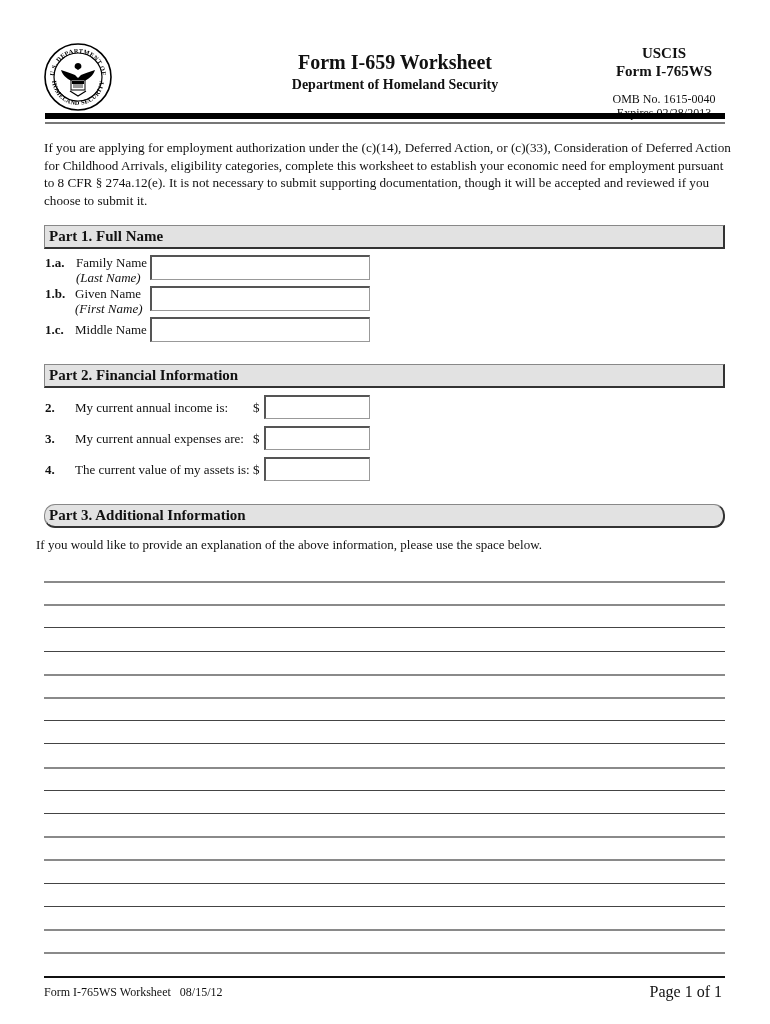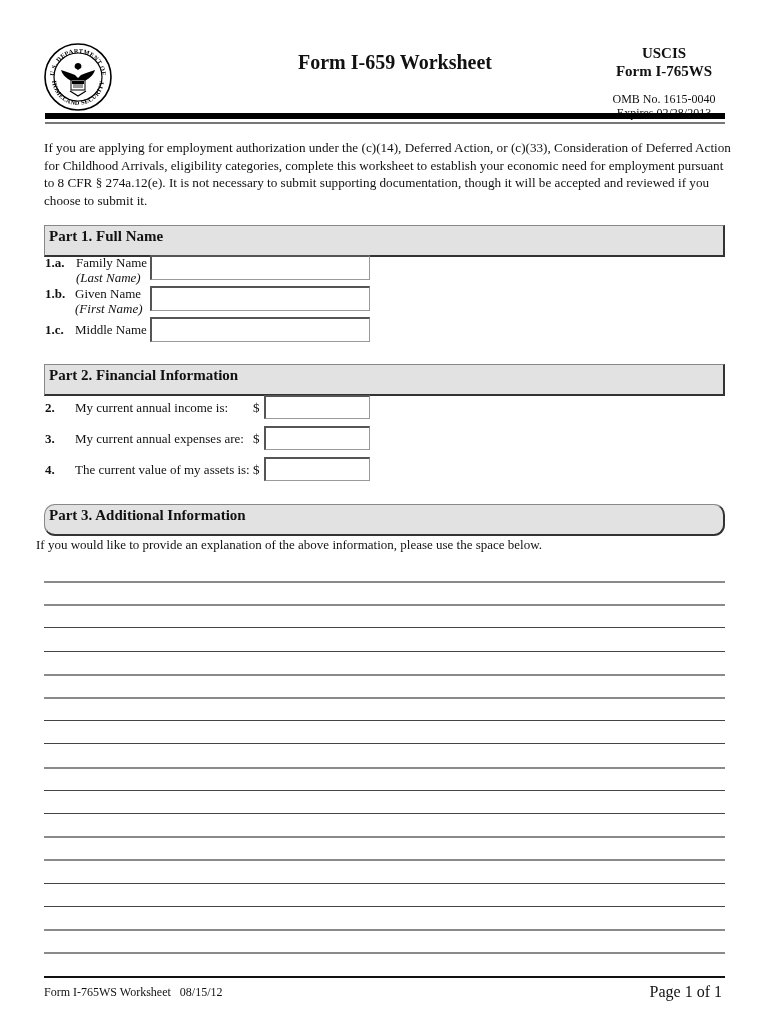--- a/index.html
+++ b/index.html
@@ -26,21 +26,21 @@
 
     
     .rule-thick { left: 45px; top: 113px; width: 680px; height: 6px; background: #000; }
     .rule-thin { left: 45px; top: 122px; width: 680px; height: 2px; background: #777; }
 
     
     .intro { left: 44px; top: 139px; width: 690px; font-size: 13.2px; line-height: 17.5px; }
 
     
     .part-bar {
-      position: absolute; left: 44px; width: 681px; height: 32px;
+      position: absolute; left: 44px; width: 681px; height: 24px;
       background: #e2e2e2;
       border-top: 1px solid #888; border-left: 1px solid #888;
       border-right: 2px solid #333; border-bottom: 2px solid #333;
       font-weight: bold; font-size: 15px; line-height: 21px; padding-left: 4px;
     }
 
     
     .num { font-weight: bold; font-size: 13px; line-height: 15px; }
     .lbl { font-size: 13px; line-height: 15px; }
     .lbl i { font-style: italic; }
@@ -82,20 +82,21 @@
     <path d="M17 27 c5 2 10 3 14 5 l3 3 l3 -3 c4 -2 9 -3 14 -5 c-2 6 -7 10 -14 12 l-3 2 l-3 -2 c-7 -2 -12 -6 -14 -12z" fill="#000"></path>
     <rect x="27" y="37" width="14" height="10" fill="#fff" stroke="#000" stroke-width="1"></rect>
     <rect x="28" y="38" width="12" height="3" fill="#000"></rect>
     <path d="M29 42 h10 M29 44 h10" stroke="#000" stroke-width="0.8"></path>
     <path d="M26 48 l8 5 l8 -5" fill="none" stroke="#000" stroke-width="1.2"></path>
   </svg>
 </div>
 
 <div class="abs title-block">
   <div class="form-title">Form I-659 Worksheet</div>
+  <div class="dept">Department of Homeland Security</div>
 </div>
 
 <div class="abs right-block">
   <div class="uscis">USCIS</div>
   <div class="form-no">Form I-765WS</div>
   <div class="omb">OMB No. 1615-0040</div>
   <div class="expires">Expires 02/28/2013</div>
 </div>
 
 <div class="abs rule-thick"></div>

